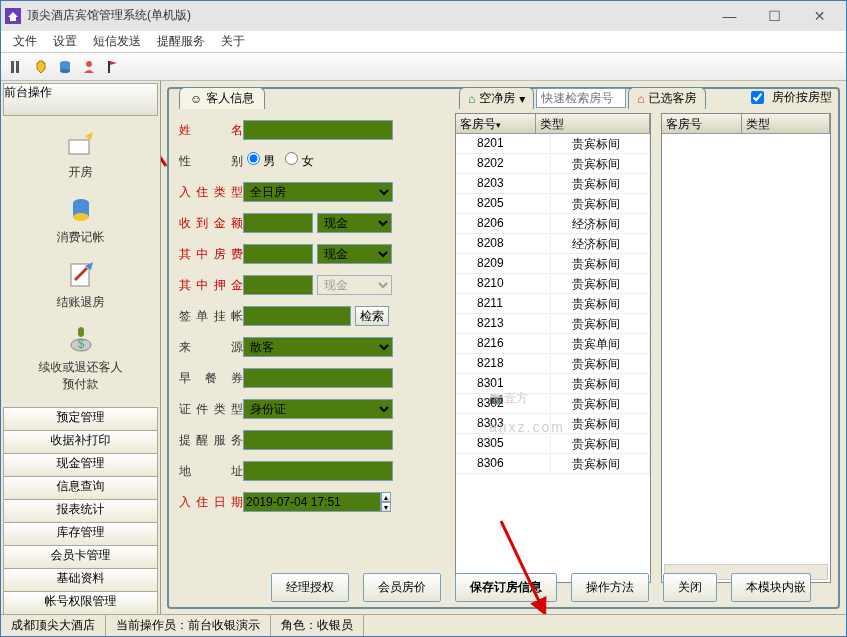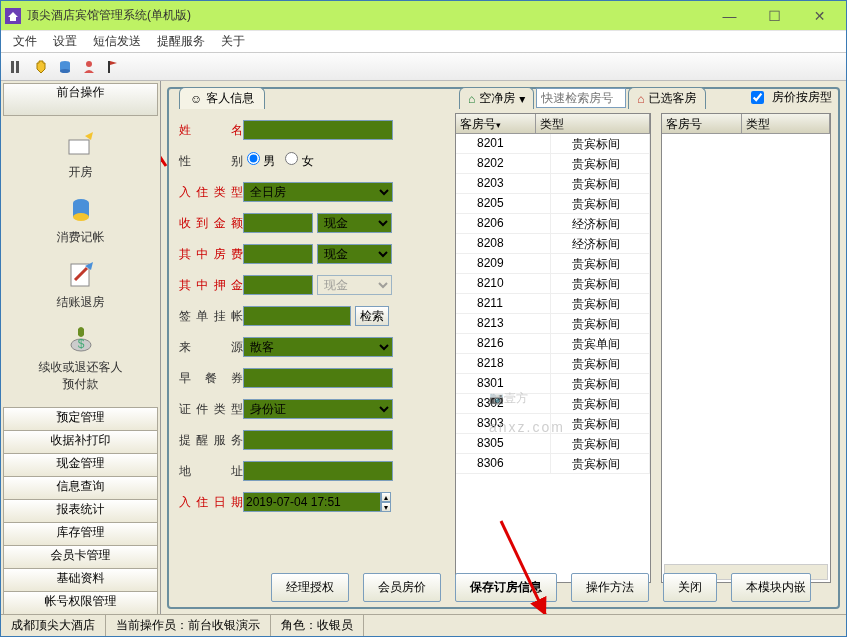--- a/index.html
+++ b/index.html
@@ -1,27 +1,27 @@
 <!DOCTYPE html>
 <html><head>
 <meta charset="utf-8">
 <style>
 * { box-sizing: border-box; margin: 0; padding: 0; font-family: "Microsoft YaHei", SimSun, sans-serif; font-size: 12px; }
 body { background: #fff; width: 847px; height: 637px; overflow: hidden; border: 1px solid #3a7ab5; }
-.titlebar { height: 30px; background: #bef264; display: flex; align-items: center; padding: 0 4px; border-bottom: 1px solid #e5e5e5; }
+.titlebar { height: 30px; background: #e5e5e5; display: flex; align-items: center; padding: 0 4px; border-bottom: 1px solid #e5e5e5; }
 .titlebar .app-icon { width: 16px; height: 16px; margin-right: 6px; }
 .titlebar .title { flex: 1; color: #333; }
 .titlebar .win-btn { width: 45px; height: 28px; line-height: 28px; text-align: center; font-size: 14px; color: #555; cursor: pointer; }
 .menubar { height: 22px; background: #fff; display: flex; align-items: center; padding: 0 4px; border-bottom: 1px solid #ccc; }
 .menubar .menu-item { padding: 2px 8px; cursor: pointer; color: #333; }
 .toolbar { height: 28px; background: linear-gradient(#fdfdfd,#ececec); border-bottom: 1px solid #bbb; display: flex; align-items: center; padding: 0 6px; gap: 4px; }
 .toolbar .tb-btn { width: 20px; height: 20px; cursor: pointer; display:flex; align-items:center; justify-content:center; }
 .main { display: flex; height: calc(100% - 30px - 22px - 28px - 22px); }
 .sidebar { width: 160px; background: #ece9d8; border-right: 1px solid #999; overflow: hidden; display:flex; flex-direction:column; }
-.sidebar-header { height: 36px; text-align: center; background: linear-gradient(#fdfdfd,#e3e3d5); border: 1px solid #aca899; margin:2px; font-weight:normal; }
+.sidebar-header { height: 36px; background: linear-gradient(#fdfdfd,#e3e3d5); border: 1px solid #aca899; margin:2px; font-weight:normal; }
 .sidebar-icons { flex:0 0 auto; padding: 4px 0; }
 .sb-item { text-align: center; padding: 6px 0; cursor: pointer; position:relative; }
 .sb-item .sb-icon { width: 32px; height: 32px; margin: 0 auto 4px; display:block; }
 .sb-item .sb-label { color: #333; }
 .sidebar-list { margin-top: 4px; }
 .sidebar-list .sl-item { border: 1px solid #aca899; background: linear-gradient(#fff,#ece9d8); text-align: center; height: 24px; line-height: 18px; margin: 0 2px -1px 2px; cursor: pointer; }
 .content { flex: 1; background: #ece9d8; padding: 6px; position:relative; overflow:hidden; }
 .panel { border: 2px solid #6b8e9e; border-radius: 4px; background: #ece9d8; height: 522px; padding: 4px; position:relative; }
 .tab-strip { position: absolute; top: -2px; left: 10px; display: flex; gap: 2px; }
 .tab { border: 1px solid #6b8e9e; border-bottom: none; border-radius: 6px 6px 0 0; padding: 2px 10px; background: #ece9d8; display:flex; align-items:center; gap:4px; cursor:pointer; }

